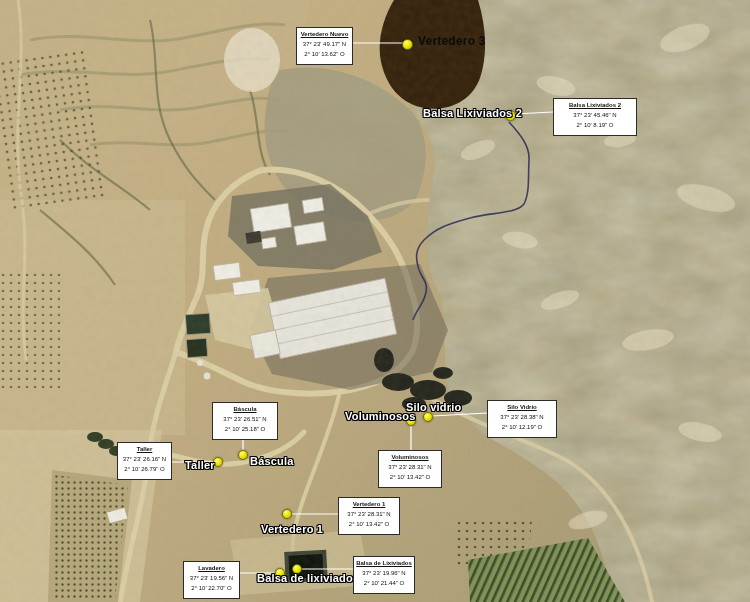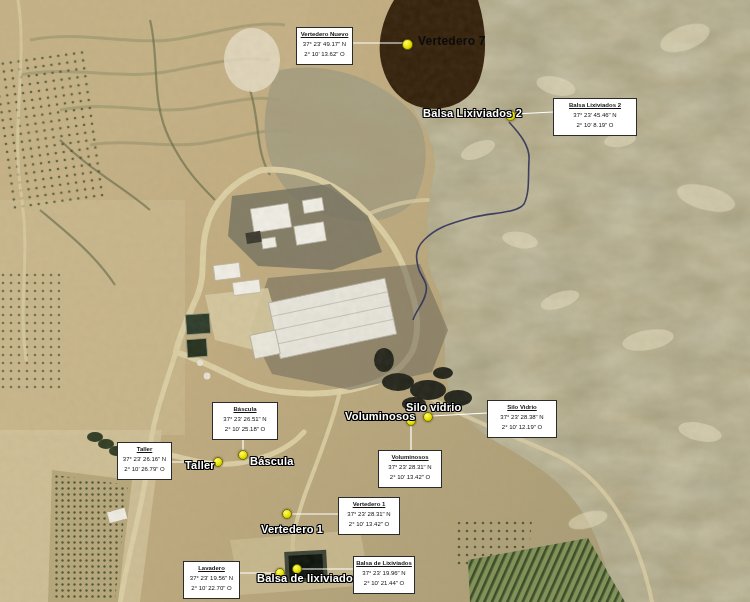--- a/index.html
+++ b/index.html
@@ -221,21 +221,21 @@
   <div class="dot big" style="left:402px;top:39px;"></div>
   <div class="dot big" style="left:505px;top:110px;"></div>
   <div class="dot" style="left:213px;top:457px;"></div>
   <div class="dot" style="left:238px;top:450px;"></div>
   <div class="dot" style="left:406px;top:416px;"></div>
   <div class="dot" style="left:423px;top:412px;"></div>
   <div class="dot" style="left:282px;top:509px;"></div>
   <div class="dot" style="left:275px;top:568px;"></div>
   <div class="dot" style="left:292px;top:564px;"></div>
 
-  <div class="map-label dark" style="left:418px;top:34px;">Vertedero 7</div>
+  <div class="map-label dark" style="left:418px;top:34px;">Vertedero 3</div>
   <div class="map-label" style="left:423px;top:107px;">Balsa Lixiviados 2</div>
   <div class="map-label" style="left:345px;top:410px;">Voluminosos</div>
   <div class="map-label" style="left:406px;top:401px;">Silo vidrio</div>
   <div class="map-label" style="left:185px;top:459px;">Taller</div>
   <div class="map-label" style="left:250px;top:455px;">Báscula</div>
   <div class="map-label" style="left:261px;top:523px;">Vertedero 1</div>
   <div class="map-label" style="left:257px;top:572px;">Balsa de lixiviados</div>
 
   <div class="callout" style="left:296px;top:27px;width:57px;">
     <div class="t">Vertedero Nuevo</div>

